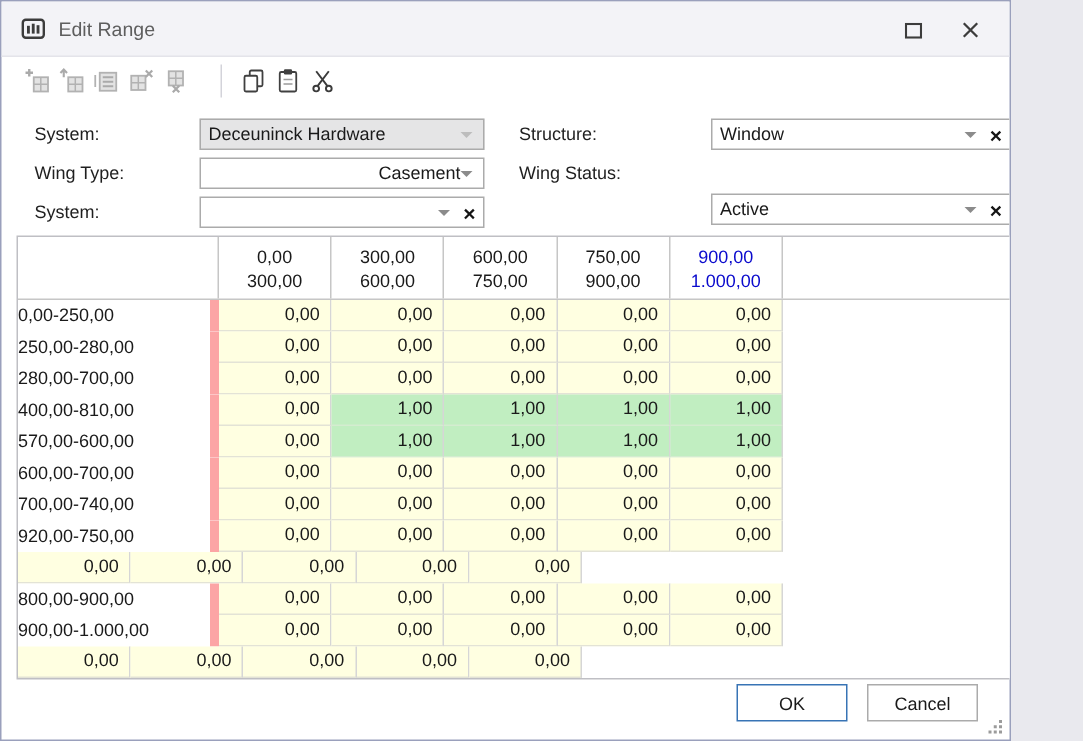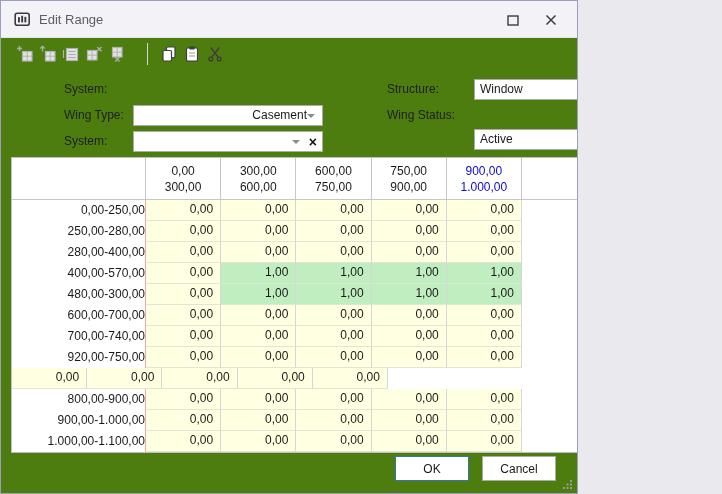--- a/index.html
+++ b/index.html
@@ -1,40 +1,40 @@
 <!DOCTYPE html>
 <html style="--accent: #3874b5; --cell-yellow: #ffffe1; --cell-green: #c1eec1; --hdr-blue: #0a0acd;"><head>
 <meta charset="utf-8">
 <style>
   * { margin:0; padding:0; box-sizing:border-box; }
   html,body { background:#e9e9ee; }
   body { font-family:"Liberation Sans", sans-serif; font-size:12px; color:#1a1a1a; }
 
-  .dialog { position:relative; width:578px; height:494px; background:#4d7c0f;
+  .dialog { position:relative; width:674px; height:494px; background:#ffffff;
             border:1px solid #9aa0bc; overflow:hidden; }
 
   
   .titlebar { position:absolute; top:0; left:0; right:0; height:37px;
               border-bottom:1px solid #e4e4ea; display:flex; align-items:center;
               padding-left:13px; background:#f3f3f7; }
   .title-icon { width:17px; height:17px; margin-right:8px; }
   .title { font-size:13px; color:#5e5e5e; }
   .winbtn { position:absolute; top:8px; width:24px; height:22px; display:flex;
             align-items:center; justify-content:center; cursor:default; }
   .winbtn.max { right:52px; }
   .winbtn.close { right:14px; }
 
   
   .toolbar { position:absolute; top:39px; left:0; right:0; height:28px;
              display:flex; align-items:center; padding-left:12px; }
   .tbtn { width:23px; height:24px; display:flex; align-items:center; justify-content:center; }
   .tsep { width:1px; height:22px; background:#d3d3da; margin:0 9px 0 19px; }
 
   
-  .flabel { position:absolute; color:#1f1f1f; white-space:nowrap;margin-left:41px; }
+  .flabel { position:absolute; color:#1f1f1f; white-space:nowrap; }
   .combo { position:absolute; height:21px; background:#fff; border:1px solid #ababab;
            display:flex; align-items:center; padding-left:5px; }
   .combo .val { flex:1; white-space:nowrap; overflow:hidden; line-height:19px; }
   .combo .arrow { width:0; height:0; border-left:4px solid transparent;
                   border-right:4px solid transparent; border-top:4px solid #8b8b8b;
                   margin-right:7px; flex:none; }
   .combo .clear { font-weight:900; font-size:14px; line-height:14px; color:#141414;
                   margin:0 5px 0 2px; flex:none; }
   .combo.disabled { background:#e5e5e6; }
   .combo.disabled .arrow { border-top-color:#bdbdbd; }
@@ -43,21 +43,21 @@
   .grid { position:absolute; left:10px; top:156px; width:702px; height:296px;
           background:#fff; border:1px solid #bfbfc4; }
   .ghead { height:42px; display:flex; border-bottom:1px solid #c6c6c6; }
   .gcorner { width:134px; border-right:1px solid #c6c6c6; }
   .gcol { width:75.2px; border-right:1px solid #c6c6c6; text-align:center;
           padding-top:5px; line-height:16px; }
   .gcol.hl { color:var(--hdr-blue, #0a0acd); }
   .hfill { flex:1; }
   .gbody { position:relative; }
   .grow { display:flex; height:21px; }
-  .rowhdr { width:134px; border-right:1px solid #fca5a5; text-align:right;
+  .rowhdr { width:134px; border-right:6px solid #fca5a5; text-align:left;
             line-height:21px; background:#fff; }
   .cell { width:75.2px; border-right:1px solid #d6d6d6; border-bottom:1px solid #e3e3d6;
           background:var(--cell-yellow, #ffffe1); text-align:right; padding-right:7px;
           line-height:19px; }
   .cell.green { background:var(--cell-green, #c1eec1); border-bottom-color:#d4ecd0; }
   .rfill { flex:1; background:#fff; }
 
   
   .vscroll { position:absolute; top:42px; right:0; bottom:0; width:16px;
              background:#f0f0f0; border-left:1px solid #e6e6e6; }
@@ -158,20 +158,24 @@
     <div class="tbtn">
       <svg width="18" height="18" viewBox="0 0 18 18">
         <path d="M4.8,2.5 L12.2,12.2 M13.2,2.5 L5.8,12.2" stroke="#3c3c3c" stroke-width="1.3" fill="none"></path>
         <circle cx="4.8" cy="14" r="1.9" fill="none" stroke="#3c3c3c" stroke-width="1.3"></circle>
         <circle cx="13.2" cy="14" r="1.9" fill="none" stroke="#3c3c3c" stroke-width="1.3"></circle>
       </svg>
     </div>
   </div>
 
   <span class="flabel" style="left:22px; top:81px;">System:</span>
+  <div class="combo disabled" style="left:132px; top:78px; width:190px;">
+    <span class="val">Deceuninck Hardware</span>
+    <span class="arrow"></span>
+  </div>
 
   <span class="flabel" style="left:345px; top:81px;">Structure:</span>
   <div class="combo" style="left:473px; top:78px; width:200px;">
     <span class="val">Window</span>
     <span class="arrow"></span>
     <span class="clear">×</span>
   </div>
 
   <span class="flabel" style="left:22px; top:107px;text-align:right;">Wing Type:</span>
   <div class="combo" style="left:132px; top:104px; width:190px;text-align:right;">
@@ -231,39 +235,39 @@
         <div class="grow">
           <div class="rowhdr">250,00-280,00</div>
           <div class="cell">0,00</div>
           <div class="cell">0,00</div>
           <div class="cell">0,00</div>
           <div class="cell">0,00</div>
           <div class="cell">0,00</div>
           <div class="rfill"></div>
         </div>
         <div class="grow">
-          <div class="rowhdr">280,00-400,00</div>
-          <div class="cell">0,00</div>
-          <div class="cell">0,00</div>
-          <div class="cell">0,00</div>
-          <div class="cell">0,00</div>
-          <div class="cell">0,00</div>
-          <div class="rfill"></div>
-        </div>
-        <div class="grow">
-          <div class="rowhdr">400,00-570,00</div>
-          <div class="cell">0,00</div>
-          <div class="cell green">1,00</div>
-          <div class="cell green">1,00</div>
-          <div class="cell green">1,00</div>
-          <div class="cell green">1,00</div>
-          <div class="rfill"></div>
-        </div>
-        <div class="grow">
-          <div class="rowhdr">480,00-300,00</div>
+          <div class="rowhdr">280,00-700,00</div>
+          <div class="cell">0,00</div>
+          <div class="cell">0,00</div>
+          <div class="cell">0,00</div>
+          <div class="cell">0,00</div>
+          <div class="cell">0,00</div>
+          <div class="rfill"></div>
+        </div>
+        <div class="grow">
+          <div class="rowhdr">400,00-810,00</div>
+          <div class="cell">0,00</div>
+          <div class="cell green">1,00</div>
+          <div class="cell green">1,00</div>
+          <div class="cell green">1,00</div>
+          <div class="cell green">1,00</div>
+          <div class="rfill"></div>
+        </div>
+        <div class="grow">
+          <div class="rowhdr">570,00-600,00</div>
           <div class="cell">0,00</div>
           <div class="cell green">1,00</div>
           <div class="cell green">1,00</div>
           <div class="cell green">1,00</div>
           <div class="cell green">1,00</div>
           <div class="rfill"></div>
         </div>
         <div class="grow">
           <div class="rowhdr">600,00-700,00</div>
           <div class="cell">0,00</div>
@@ -311,21 +315,20 @@
         <div class="grow">
           <div class="rowhdr">900,00-1.000,00</div>
           <div class="cell">0,00</div>
           <div class="cell">0,00</div>
           <div class="cell">0,00</div>
           <div class="cell">0,00</div>
           <div class="cell">0,00</div>
           <div class="rfill"></div>
         </div>
         <div class="grow">
-          <div class="rowhdr">1.000,00-1.100,00</div>
           <div class="cell">0,00</div>
           <div class="cell">0,00</div>
           <div class="cell">0,00</div>
           <div class="cell">0,00</div>
           <div class="cell">0,00</div>
           <div class="rfill"></div>
         </div>
       </div>
     <div class="vscroll">
       <div class="sb-btn sb-up">

